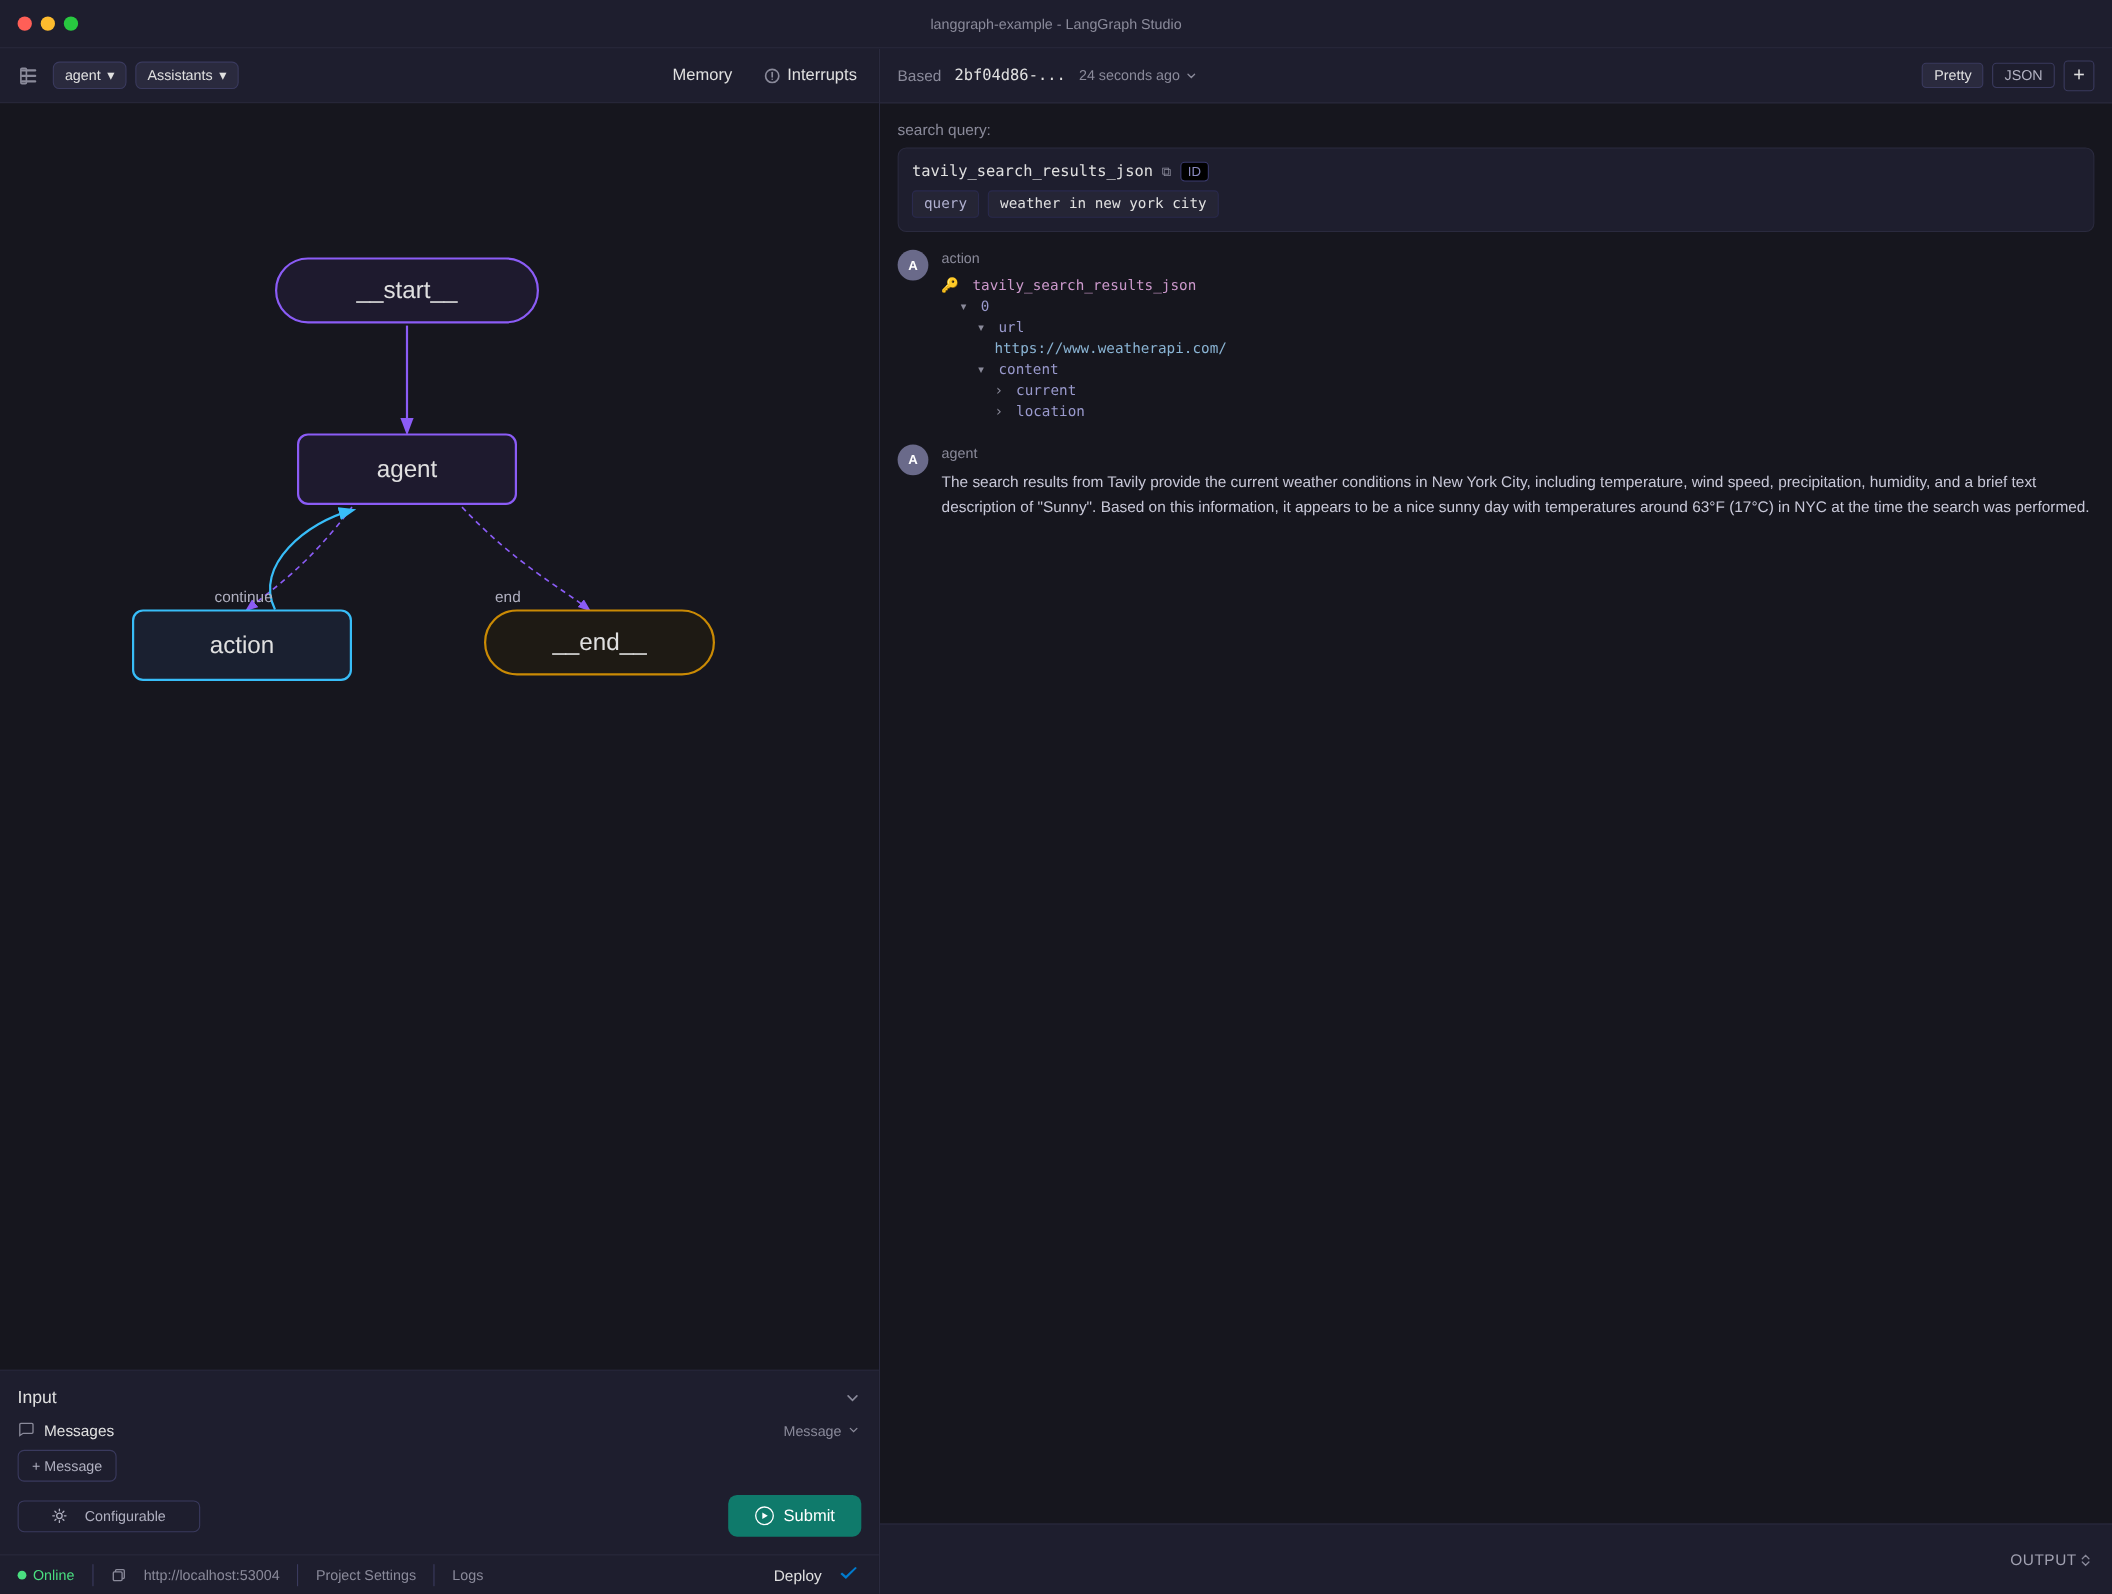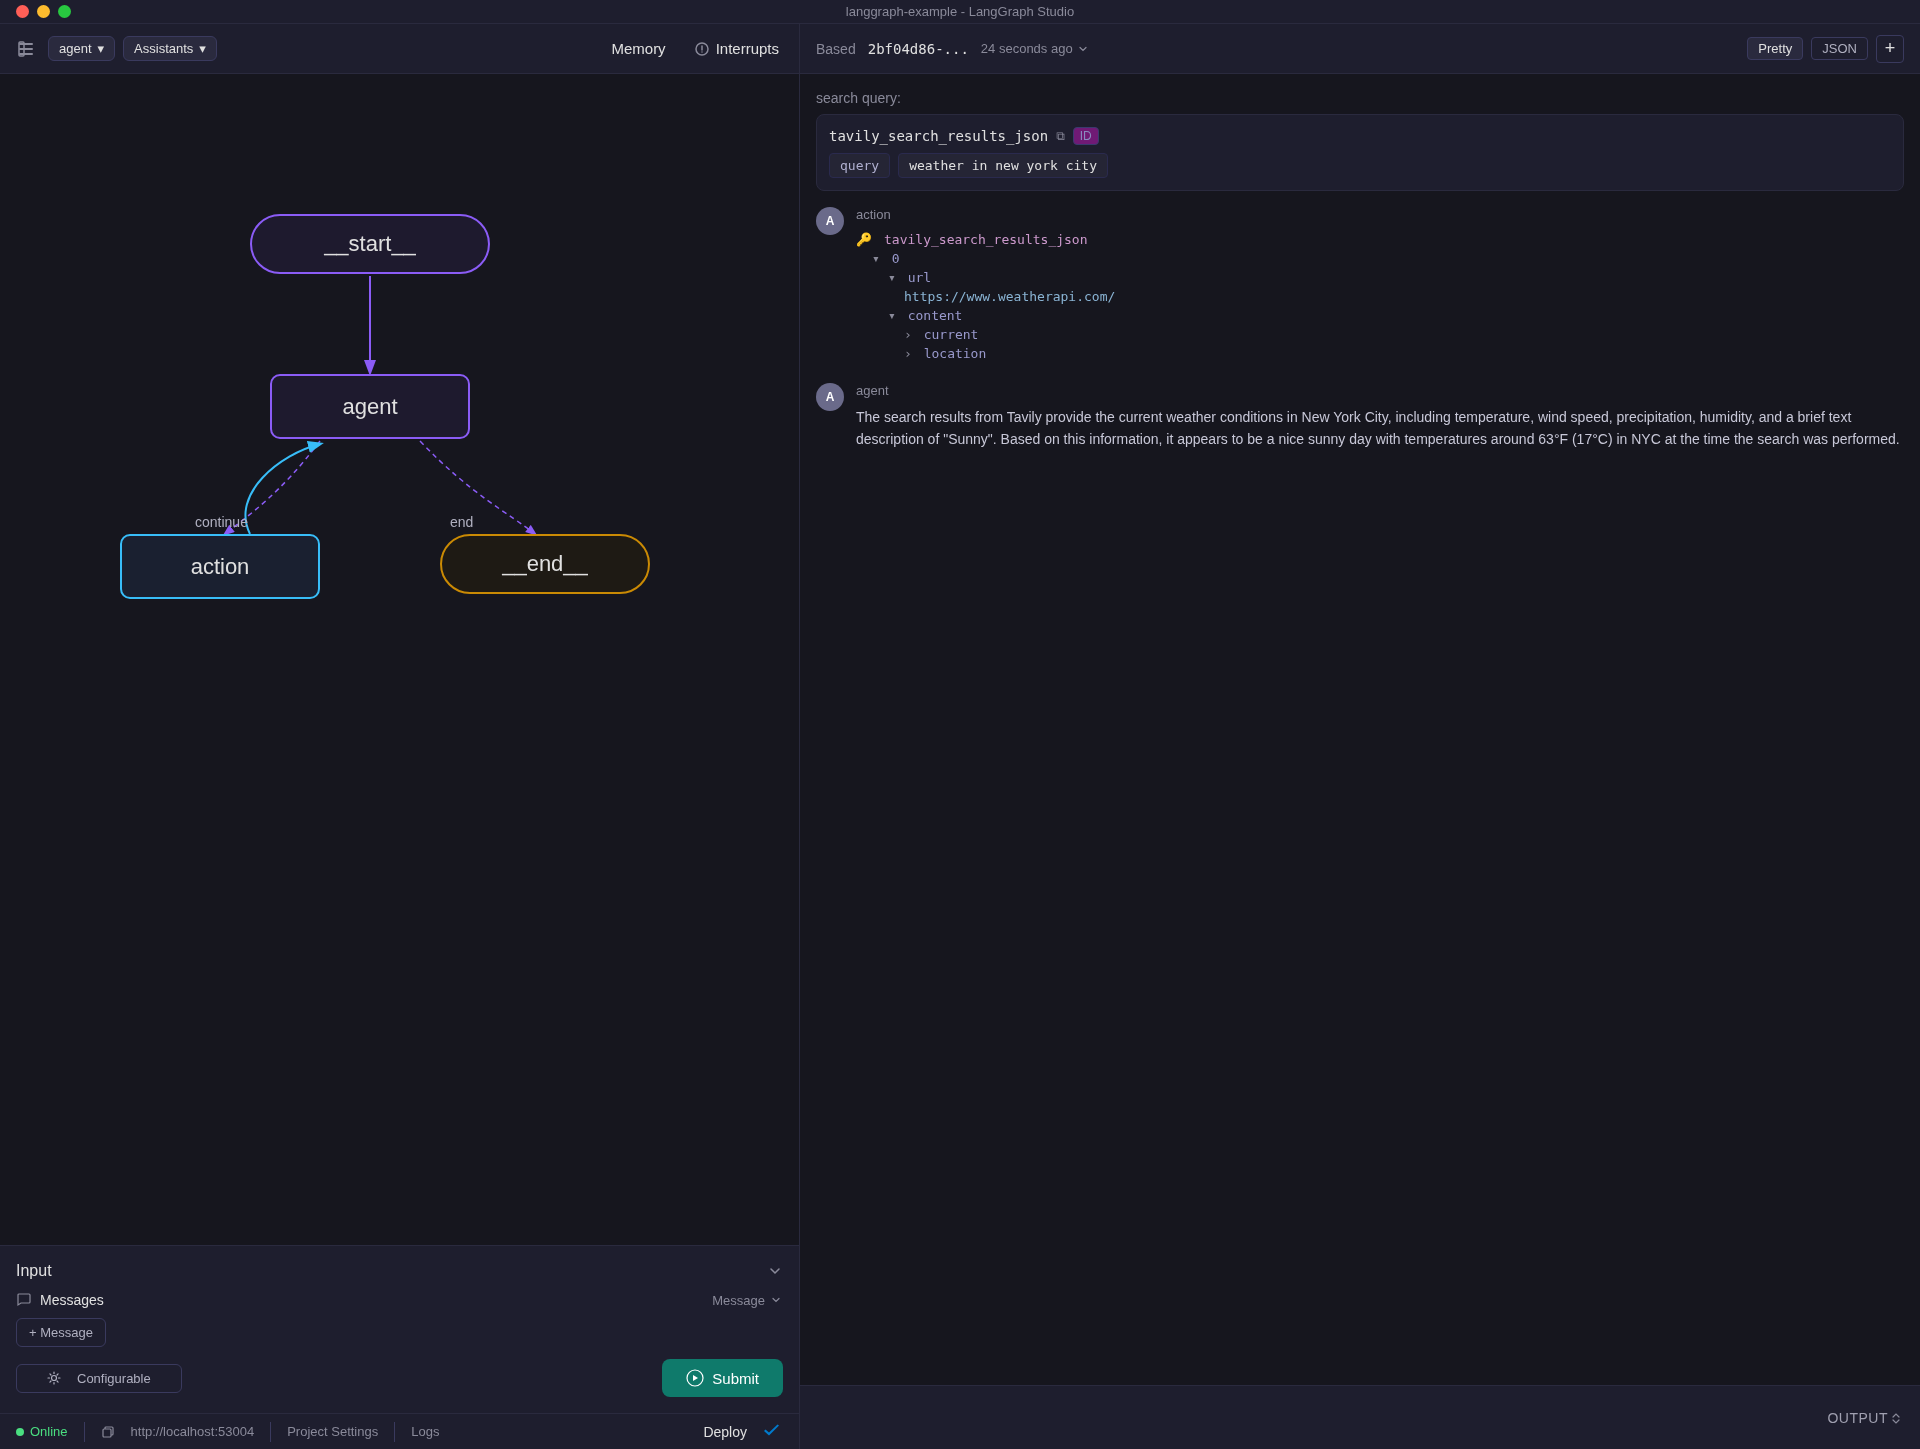--- a/index.html
+++ b/index.html
@@ -9,21 +9,21 @@
       color: #e0e0e0;
       width: 1920px;
       height: 1449px;
       overflow: hidden;
       display: flex;
       flex-direction: column;
     }
     
     .titlebar {
       background: #1e1e2e;
-      height: 24px;
+      height: 44px;
       display: flex;
       align-items: center;
       justify-content: center;
       border-bottom: 1px solid #2a2a3e;
       position: relative;
       flex-shrink: 0;
     }
     .titlebar-controls {
       position: absolute;
       left: 16px;
@@ -403,21 +403,21 @@
       font-family: monospace;
       font-size: 14px;
       color: #e0e0e0;
     }
     .copy-icon {
       color: #8a8a9a;
       cursor: pointer;
       font-size: 12px;
     }
     .id-badge {
-      background: #701a75;
+      background: #000000;
       border: 1px solid #3a3a6e;
       border-radius: 4px;
       padding: 1px 6px;
       font-size: 12px;
       color: #8a8abf;
     }
     .query-row {
       display: flex;
       gap: 8px;
       align-items: center;

